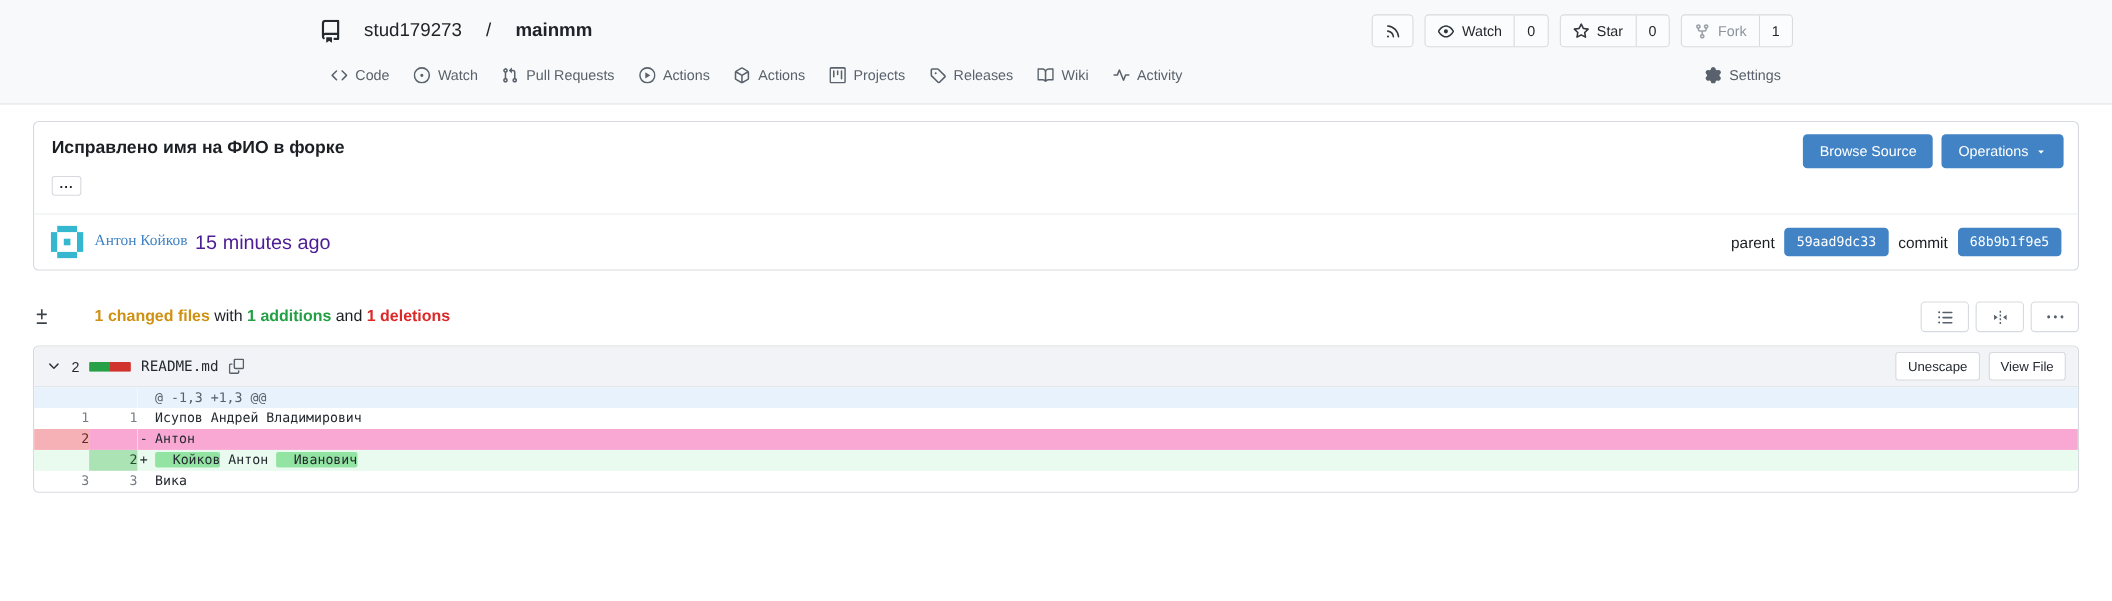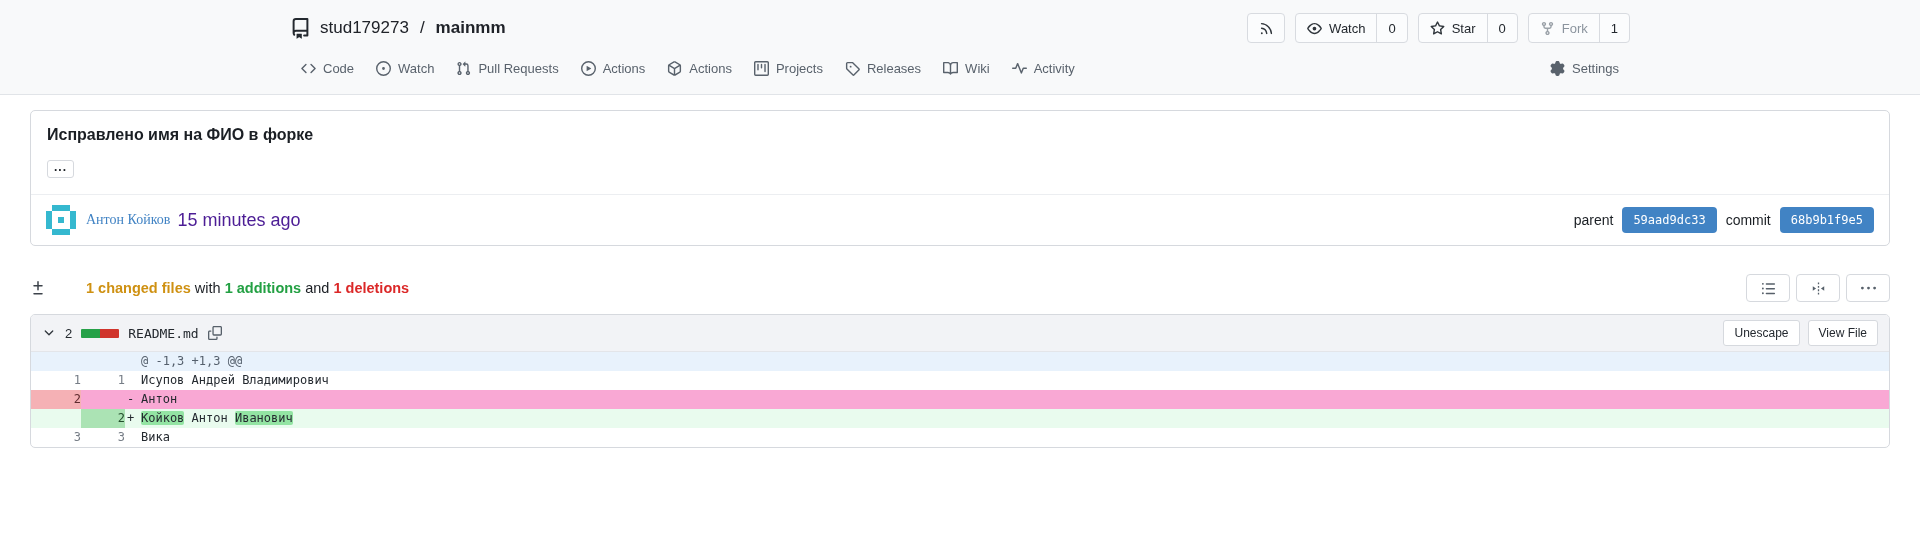--- a/index.html
+++ b/index.html
@@ -14,21 +14,21 @@
 
   
   .site-header {
     background: #f8f9fa;
     border-bottom: 1px solid #e1e4e8;
     height: 95px;
     padding-top: 9px;
   }
   .header-inner { width: 1340px; margin: 0 auto; }
   .header-row1 { display: flex; align-items: center; height: 38px; }
-  .repo-title { display: flex; align-items: center; gap: 9px; font-size: 17px; color: #202329; }
+  .repo-title { display: flex; align-items: center; gap: 20px; font-size: 17px; color: #202329; }
   .repo-title .icon { color: #24292f; }
   .repo-owner { color: #202329; text-decoration: none; }
   .repo-sep { color: #202329; padding: 0 2px; }
   .repo-name { font-weight: bold; color: #202329; }
   .header-actions { margin-left: auto; display: flex; align-items: center; gap: 10px; text-align: right; }
   .hbtn {
     display: inline-flex; align-items: center; height: 30px;
     background: #fbfcfd; border: 1px solid #d8dbe0; border-radius: 4px;
     font-size: 13px; color: #23282e; cursor: pointer;
   }
@@ -124,21 +124,21 @@
     white-space: pre; overflow: hidden;
   }
   td.num { text-align: right; padding-right: 13px; color: #767d86; }
   td.code { padding-left: 6px; color: #24292f; }
   .sign { display: inline-block; width: 16px; padding-left: 2px; }
   tr.hunk td { background: #e8f2fc; color: #55606d; }
   tr.del td { background: #f9a8d4; }
   tr.del td.num-old { background: #f5b1b5; color: #5e2b2e; }
   tr.add td { background: #e9fbee; }
   tr.add td.num-new { background: #abe3b4; color: #234d2c; }
-  .hl { background: #93e4a3; border-radius: 2px; }
+  .hl { background: #93e4a3; border-radius: 2px; padding-left: 16px; }
 </style>
 </head>
 <body>
 
 <div class="site-header">
   <div class="header-inner">
     <div class="header-row1">
       <div class="repo-title">
         <span class="icon">
           <svg width="21" height="21" viewBox="0 0 16 16" fill="currentColor">
@@ -279,20 +279,31 @@
       </div>
     </div>
   </div>
 </div>
 
 <div class="main">
 
   <div class="commit-box">
     <div class="commit-head">
       <div class="commit-title">Исправлено имя на ФИО в форке</div>
+      <div class="head-buttons">
+        <button class="btn-blue">Browse Source</button>
+        <button class="btn-blue">
+          <span>Operations</span>
+          <span>
+            <svg width="11" height="11" viewBox="0 0 16 16" fill="currentColor">
+                <path d="m4.427 7.427 3.396 3.396a.25.25 0 0 0 .354 0l3.396-3.396A.25.25 0 0 0 11.396 7H4.604a.25.25 0 0 0-.177.427Z"></path>
+              </svg>
+          </span>
+        </button>
+      </div>
       <button class="expand-btn">...</button>
     </div>
     <div class="author-bar">
       <span class="avatar">
         <svg width="30" height="30" viewBox="0 0 5 5">
           <rect width="5" height="5" fill="#ffffff"></rect>
           <g fill="#35b8cf">
             <rect x="1" y="0" width="3" height="1"></rect>
             <rect x="0" y="1" width="1" height="3"></rect>
             <rect x="4" y="1" width="1" height="3"></rect>

